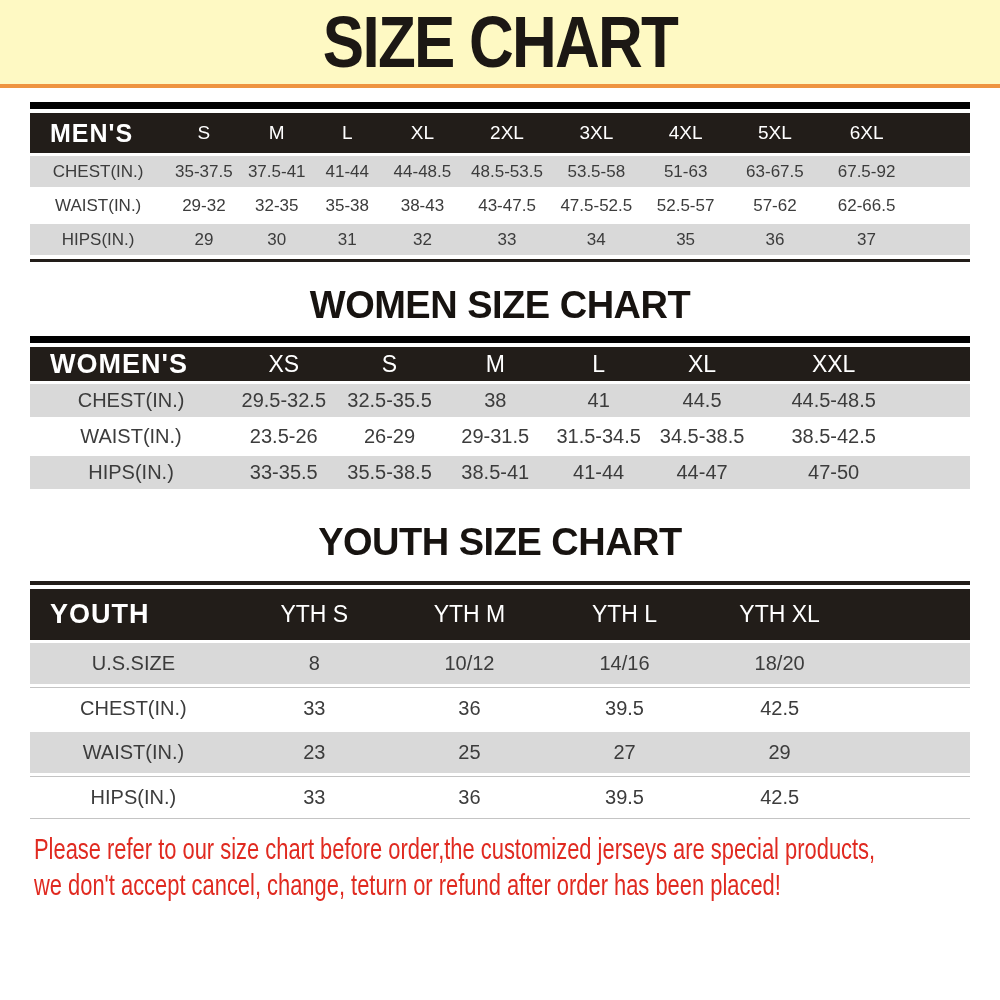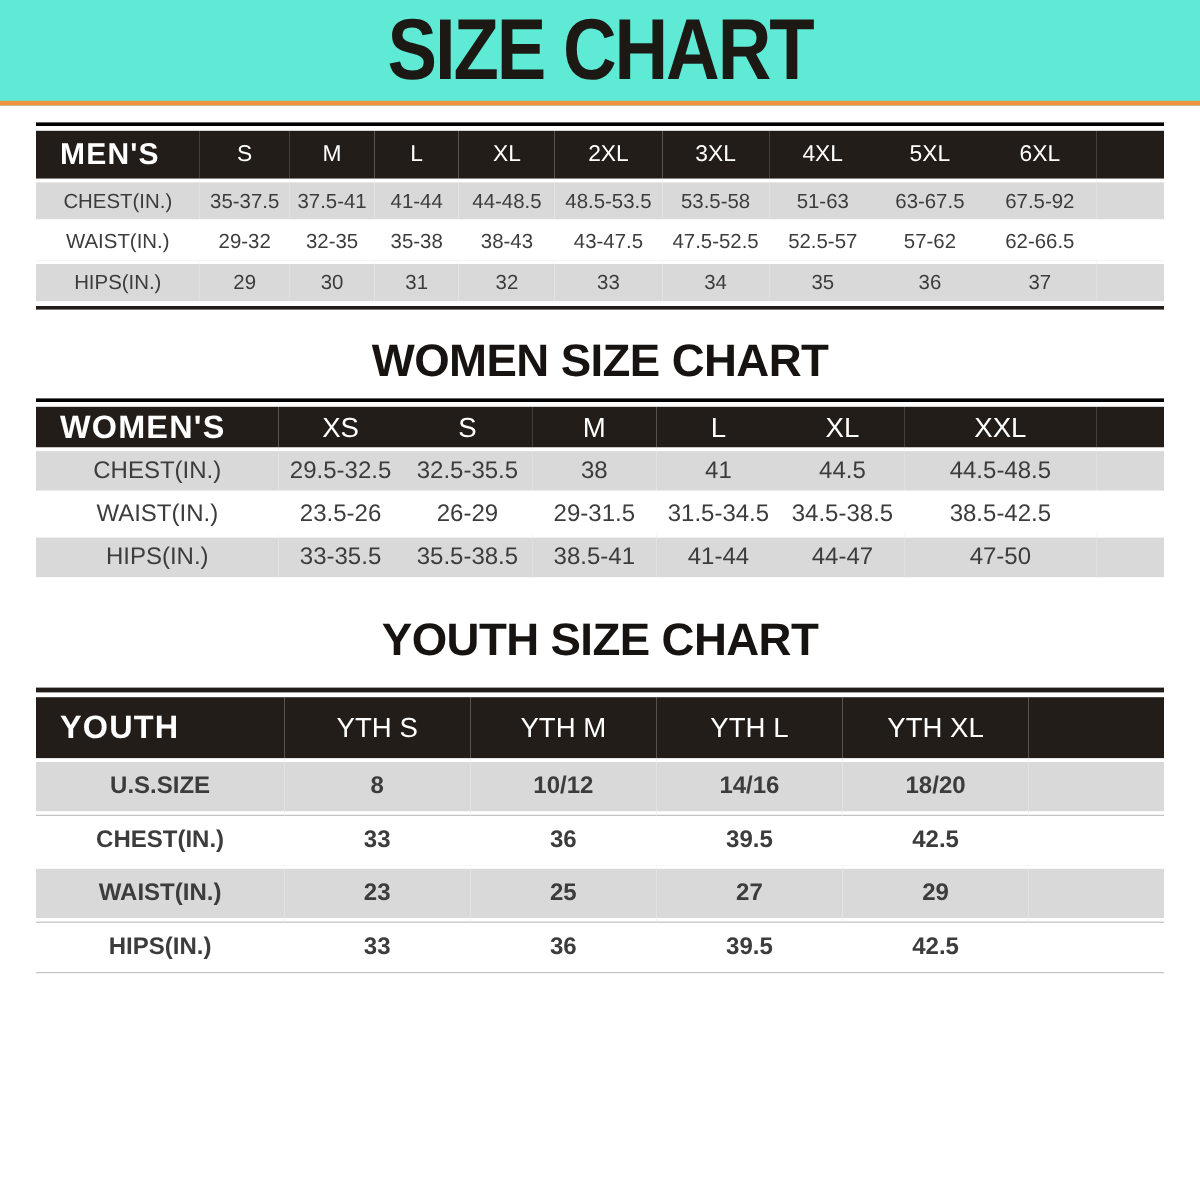--- a/index.html
+++ b/index.html
@@ -1,34 +1,34 @@
 <!DOCTYPE html>
 <html><head>
 <meta charset="utf-8">
 <style>
   html,body{margin:0;padding:0;}
   body{width:1000px;height:1000px;overflow:hidden;background:#ffffff;
        font-family:"Liberation Sans","DejaVu Sans",sans-serif;}
   .page{width:1000px;height:1000px;position:relative;}
 
   
-  .banner{height:84px;background:#5eead4;border-bottom:4px solid #ee9441;
+  .banner{height:84px;background:#fef9c3;border-bottom:4px solid #ee9441;
           display:flex;align-items:center;justify-content:center;}
   .banner-text{font-size:72px;font-weight:bold;color:#1c1814;letter-spacing:-2px;
                transform:scaleX(0.86);transform-origin:center;line-height:1;white-space:nowrap;}
 
   
   h2.sec{margin:0;text-align:center;font-size:38px;line-height:42px;font-weight:bold;
          color:#171310;letter-spacing:-0.5px;}
   h2.man{margin-top:24px;}
   h2.women{margin-top:22px;}
   h2.youth{margin-top:32px;}
 
   
-  .tw{margin:0 30px;border-top:3px solid #000000;padding:4px 0 0 0;}
+  .tw{margin:0 30px;border-top:7px solid #000000;padding:4px 0 0 0;}
   .tw.men{margin-top:14px;border-bottom:3px solid #221d19;padding-bottom:4px;}
   .tw.women{margin-top:10px;}
   .tw.youth{margin-top:18px;border-top:4px solid #221d19;border-bottom:1px solid #c4c4c4;}
 
   table.szt{width:100%;border-collapse:separate;border-spacing:0;table-layout:fixed;}
   .szt thead th{background:#221d19;color:#ffffff;font-weight:normal;text-align:center;
                 vertical-align:middle;padding:0;}
   .szt thead th.lbl{text-align:left;padding-left:20px;font-weight:bold;letter-spacing:1px;}
   .szt tbody td{text-align:center;vertical-align:middle;color:#3c3c3c;background:#ffffff;
                 border-top:3px solid #ffffff;padding:0;}
@@ -37,21 +37,21 @@
   .men  thead th{height:40px;font-size:19px;}
   .men  thead th.lbl{font-size:25px;}
   .men  tbody td{height:31px;font-size:17px;}
 
   .women thead th{height:34px;font-size:23px;}
   .women thead th.lbl{font-size:27px;}
   .women tbody td{height:33px;font-size:20px;}
 
   .youth thead th{height:51px;font-size:23px;}
   .youth thead th.lbl{font-size:27px;}
-  .youth tbody td{height:41px;font-size:20px;font-weight:bold;}
+  .youth tbody td{height:41px;font-size:20px;}
   .youth tbody tr.g td{border-top:3px solid #ffffff;border-bottom:3px solid #ffffff;}
   .youth tbody tr.w td{border-top:1px solid #c4c4c4;border-bottom:0;}
 
   
   .note{margin:12px 0 0 34px;color:#e02a20;}
   .note div{font-size:30px;line-height:36px;white-space:nowrap;
             transform:scaleX(0.73);transform-origin:0 50%;}
 </style>
 </head>
 <body>
@@ -250,14 +250,18 @@
           <td>33</td>
           <td>36</td>
           <td>39.5</td>
           <td>42.5</td>
           <td></td>
         </tr>
       </tbody>
     </table>
   </div>
 
+  <footer class="note">
+    <div>Please refer to our size chart before order,the customized jerseys are special products,</div>
+    <div>we don't accept cancel, change, teturn or refund after order has been placed!</div>
+  </footer>
 
 </div>
 
 </body></html>

